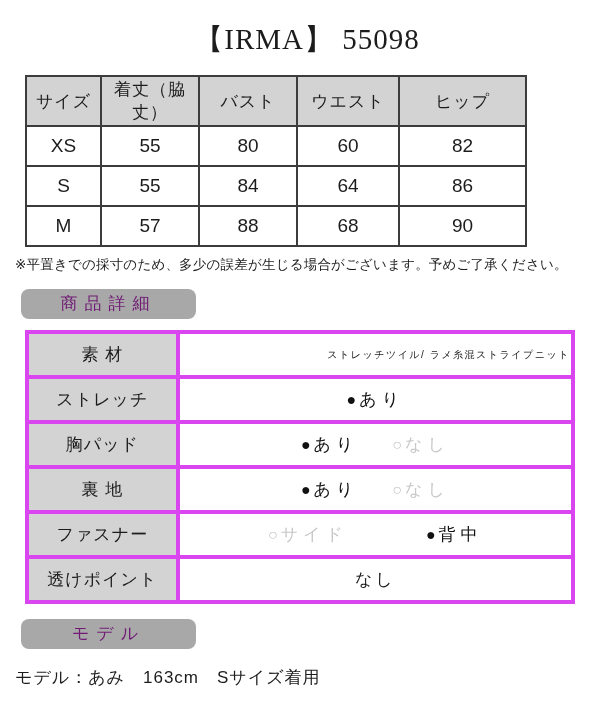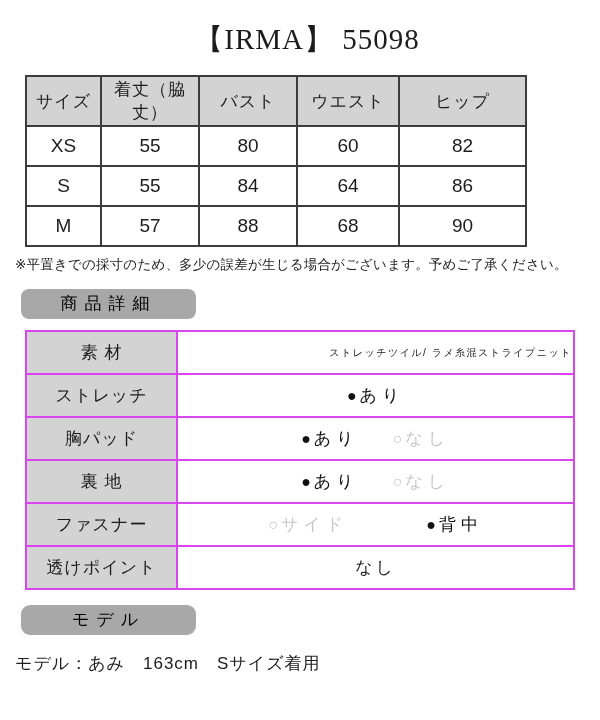--- a/index.html
+++ b/index.html
@@ -6,25 +6,25 @@
   .page{position:relative;width:600px;height:720px;background:#ffffff;overflow:hidden;
         font-family:"Liberation Sans","DejaVu Sans",sans-serif;color:#1c1c1c;}
   .title{font-family:"Liberation Serif","DejaVu Serif",serif;font-size:29px;font-weight:400;
          margin:20px 0 0 14px;letter-spacing:1px;text-align:center;}
   table{border-collapse:collapse;table-layout:fixed;}
   .sz{width:502px;margin:15px 0 0 25px;}
   .sz th,.sz td{border:2px solid #3c3c3c;text-align:center;font-weight:400;vertical-align:middle;}
   .sz th{background:#d3d3d3;height:36px;font-size:17px;letter-spacing:1px;}
   .sz td{height:36px;font-size:19px;}
   .note{font-size:13.5px;margin:9px 0 0 15px;letter-spacing:0.2px;}
-  .badge{width:175px;height:30px;line-height:30px;text-align:center;background:#a8a8a8;color:#000000;
+  .badge{width:175px;height:30px;line-height:30px;text-align:center;background:#a8a8a8;color:#701a75;
          font-size:17px;letter-spacing:7px;border-radius:8px;margin:15px 0 0 21px;}
-  .badge.model{border-radius:9px;}
+  .badge.model{}
   .dt{width:550px;margin:11px 0 0 25px;}
-  .dt td{border:2px solid #d946ef;height:39px;text-align:center;vertical-align:middle;font-size:17px;}
+  .dt td{border:4px solid #d946ef;height:39px;text-align:center;vertical-align:middle;font-size:17px;}
   .dt td.lab{background:#d3d3d3;letter-spacing:1px;}
   .dt td.val-material{font-size:10px;letter-spacing:1.5px;text-align:right;}
   .dt td.val-plain{letter-spacing:3px;}
   .opts{display:flex;justify-content:center;align-items:center;gap:34px;}
   .opts.wide{gap:78px;}
   .opt{display:flex;align-items:center;letter-spacing:5px;}
   .opt .marker{letter-spacing:0;margin-right:3px;font-size:16px;}
   .opt.sel{color:#111111;}
   .opt.unsel{color:#c7c7c7;}
   .model-line{font-size:17px;margin:17px 0 0 15px;letter-spacing:1px;}

